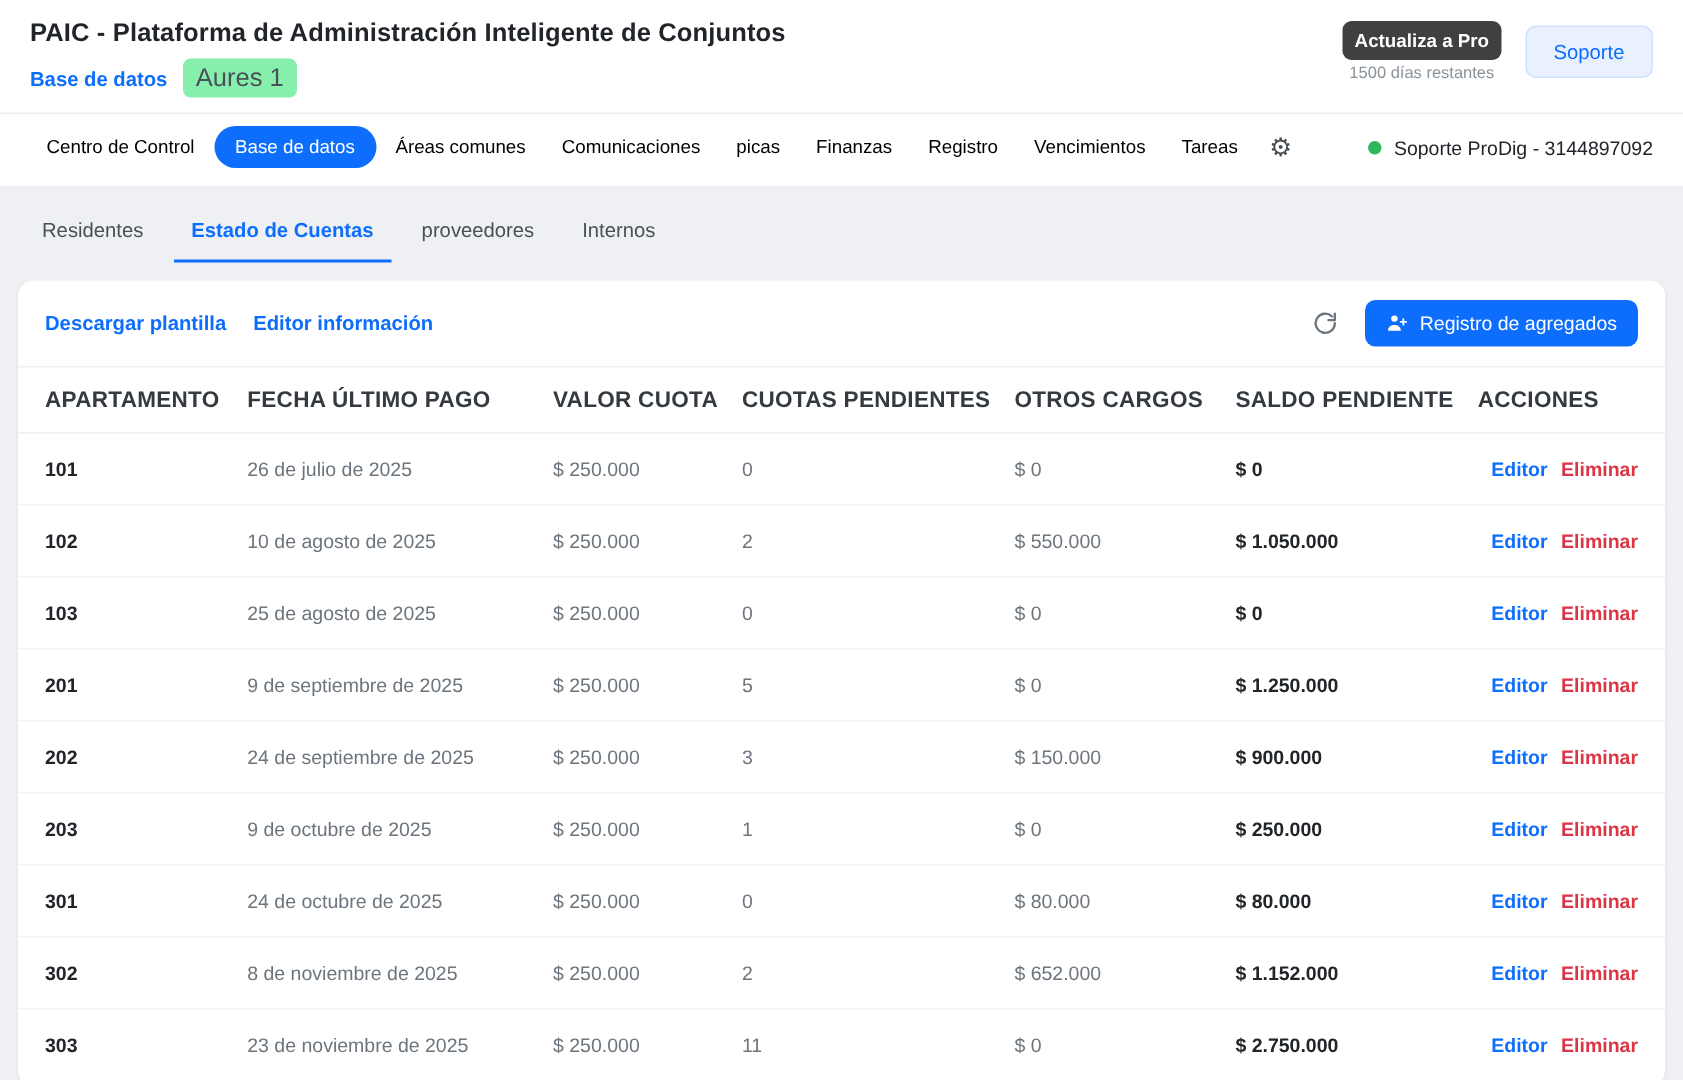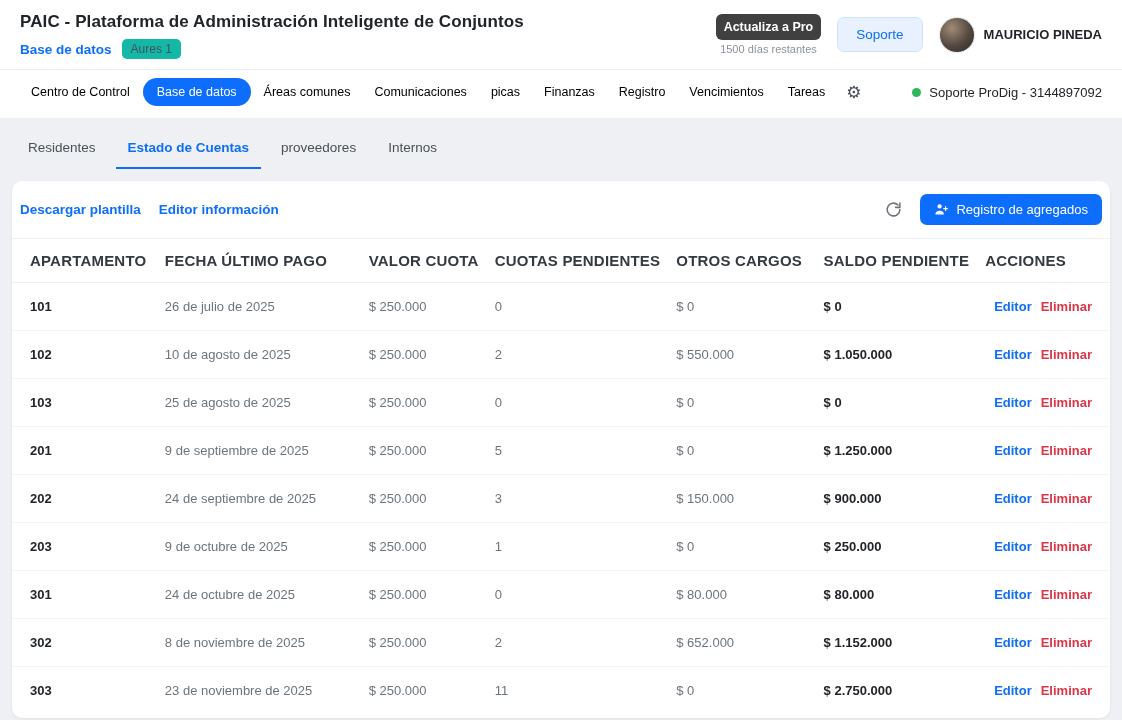--- a/index.html
+++ b/index.html
@@ -14,21 +14,21 @@
   .top-header {
     background: #fff;
     display: flex;
     justify-content: space-between;
     align-items: flex-start;
     padding: 12px 20px 10px;
   }
   .page-title { font-size: 17px; font-weight: 700; letter-spacing: .1px; }
   .breadcrumb-row { margin-top: 7px; display: flex; align-items: center; gap: 10px; }
   .crumb { color: #0d6efd; font-weight: 700; font-size: 13.5px; cursor: pointer; text-decoration: none; }
-  .crumb-badge { background: #14b8a6; color: #495057; font-size: 12px; padding: 3px 9px; border-radius: 5px; }
+  .crumb-badge { background: #86efac; color: #495057; font-size: 17px; padding: 3px 9px; border-radius: 5px; }
   .header-right { display: flex; align-items: center; gap: 16px; padding-top: 2px; }
   .upgrade-block { display: flex; flex-direction: column; align-items: center; gap: 3px; }
   .btn-upgrade {
     background: #404040; color: #fff; border: none; border-radius: 6px;
     padding: 6px 8px; font-size: 12.5px; font-weight: 700; cursor: pointer; font-family: inherit;
   }
   .days-left { font-size: 11px; color: #8a929a; }
   .btn-soporte {
     background: #e8f1fd; color: #0d6efd; border: 1px solid #cfe2ff; border-radius: 7px;
     padding: 9px 18px; font-size: 13.5px; cursor: pointer; font-family: inherit;
@@ -63,21 +63,21 @@
     font-size: 13.5px; color: #495057; padding: 8px 12px 12px; cursor: pointer;
     border-bottom: 2px solid transparent;
   }
   .subtab.active { color: #0d6efd; font-weight: 700; border-bottom-color: #0d6efd; }
   
   .card {
     background: #fff; margin: 12px 12px 0; border-radius: 10px;
     box-shadow: 0 1px 3px rgba(20,30,50,.07);
     overflow: hidden; padding-bottom: 4px;
   }
-  .toolbar { display: flex; justify-content: space-between; align-items: center; padding: 13px 8px; }
+  .toolbar { display: flex; justify-content: space-between; align-items: center; padding: 13px 18px; }
   .toolbar-links { display: flex; gap: 18px; }
   .toolbar-links a { color: #0d6efd; font-size: 13.5px; font-weight: 700; cursor: pointer; text-decoration: none; }
   .toolbar-actions { display: flex; align-items: center; gap: 16px; }
   .refresh-btn { background: none; border: none; color: #6c757d; cursor: pointer; display: flex; padding: 2px; }
   .btn-primary {
     display: flex; align-items: center; gap: 7px;
     background: #0d6efd; color: #fff; border: none; border-radius: 7px;
     padding: 8px 14px; font-size: 13px; cursor: pointer; font-family: inherit;
   }
   .btn-primary .icon { display: flex; }
@@ -114,24 +114,20 @@
       <a class="crumb">Base de datos</a>
       <span class="crumb-badge">Aures 1</span>
     </div>
   </div>
   <div class="header-right">
     <div class="upgrade-block">
       <button class="btn-upgrade">Actualiza a Pro</button>
       <span class="days-left">1500 días restantes</span>
     </div>
     <button class="btn-soporte">Soporte</button>
-    <div class="user-chip">
-      <span class="avatar"></span>
-      <span class="user-name">MAURICIO PINEDA</span>
-    </div>
   </div>
 </header>
 
 <nav class="main-nav">
   <div class="nav-items">
       <button class="nav-item">Centro de Control</button>
       <button class="nav-item active">Base de datos</button>
       <button class="nav-item">Áreas comunes</button>
       <button class="nav-item">Comunicaciones</button>
       <button class="nav-item">picas</button>

